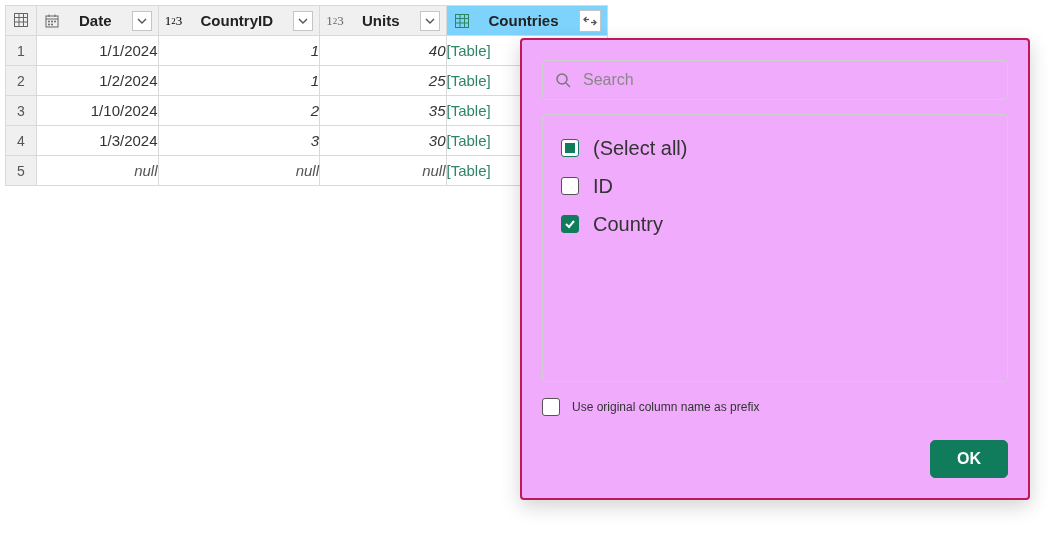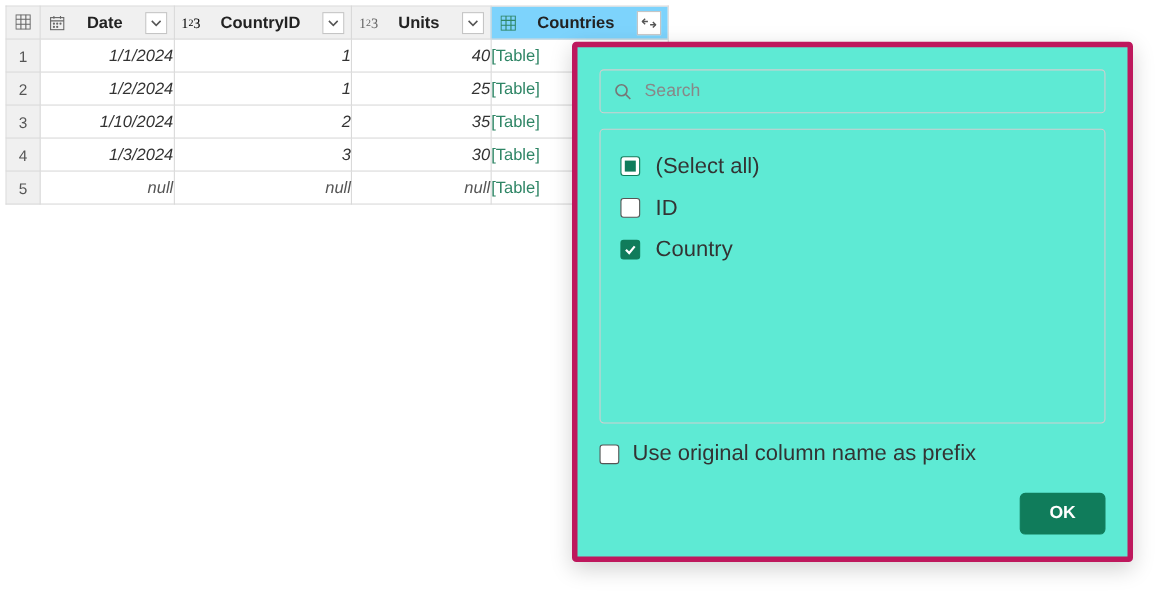--- a/index.html
+++ b/index.html
@@ -88,21 +88,20 @@
     display: inline-flex;
     align-items: center;
     justify-content: center;
     border: 1px solid #c5c5c5;
     background: #fff;
     cursor: pointer;
     margin-left: 2px;
   }
   .cell-date {
     text-align: right;
-    font-style: italic;
     padding-right: 10px;
     width: 108px;
     color: #333;
   }
   .cell-num {
     text-align: right;
     font-style: italic;
     padding-right: 10px;
     width: 108px;
     color: #333;
@@ -119,22 +118,22 @@
     color: #2e8565;
     width: 110px;
     cursor: pointer;
     margin-left: 40px;
   }
   .popup {
     position: absolute;
     top: 38px;
     left: 520px;
     width: 510px;
-    background: #5eead4;
-    border: 5px solid #be185d;
+    background: #f0abfc;
+    border: 2px solid #be185d;
     box-shadow: 0 6px 20px rgba(0,0,0,0.18);
     border-radius: 4px;
     padding: 20px;
   }
   .search-box {
     display: flex;
     align-items: center;
     border: 1px solid #cfcfcf;
     border-radius: 4px;
     height: 40px;
@@ -190,21 +189,21 @@
     background: #107c5b;
     display: block;
   }
   .cb.checked svg { display: block; }
   .prefix-row {
     display: flex;
     align-items: center;
     gap: 12px;
     margin-top: 16px;
   }
-  .prefix-row span { color: #333; font-size: 20px; }
+  .prefix-row span { color: #333; font-size: 12px; }
   .btns {
     display: flex;
     justify-content: flex-end;
     gap: 6px;
     margin-top: 24px;
   }
   .btn {
     min-width: 78px;
     height: 38px;
     border-radius: 5px;

